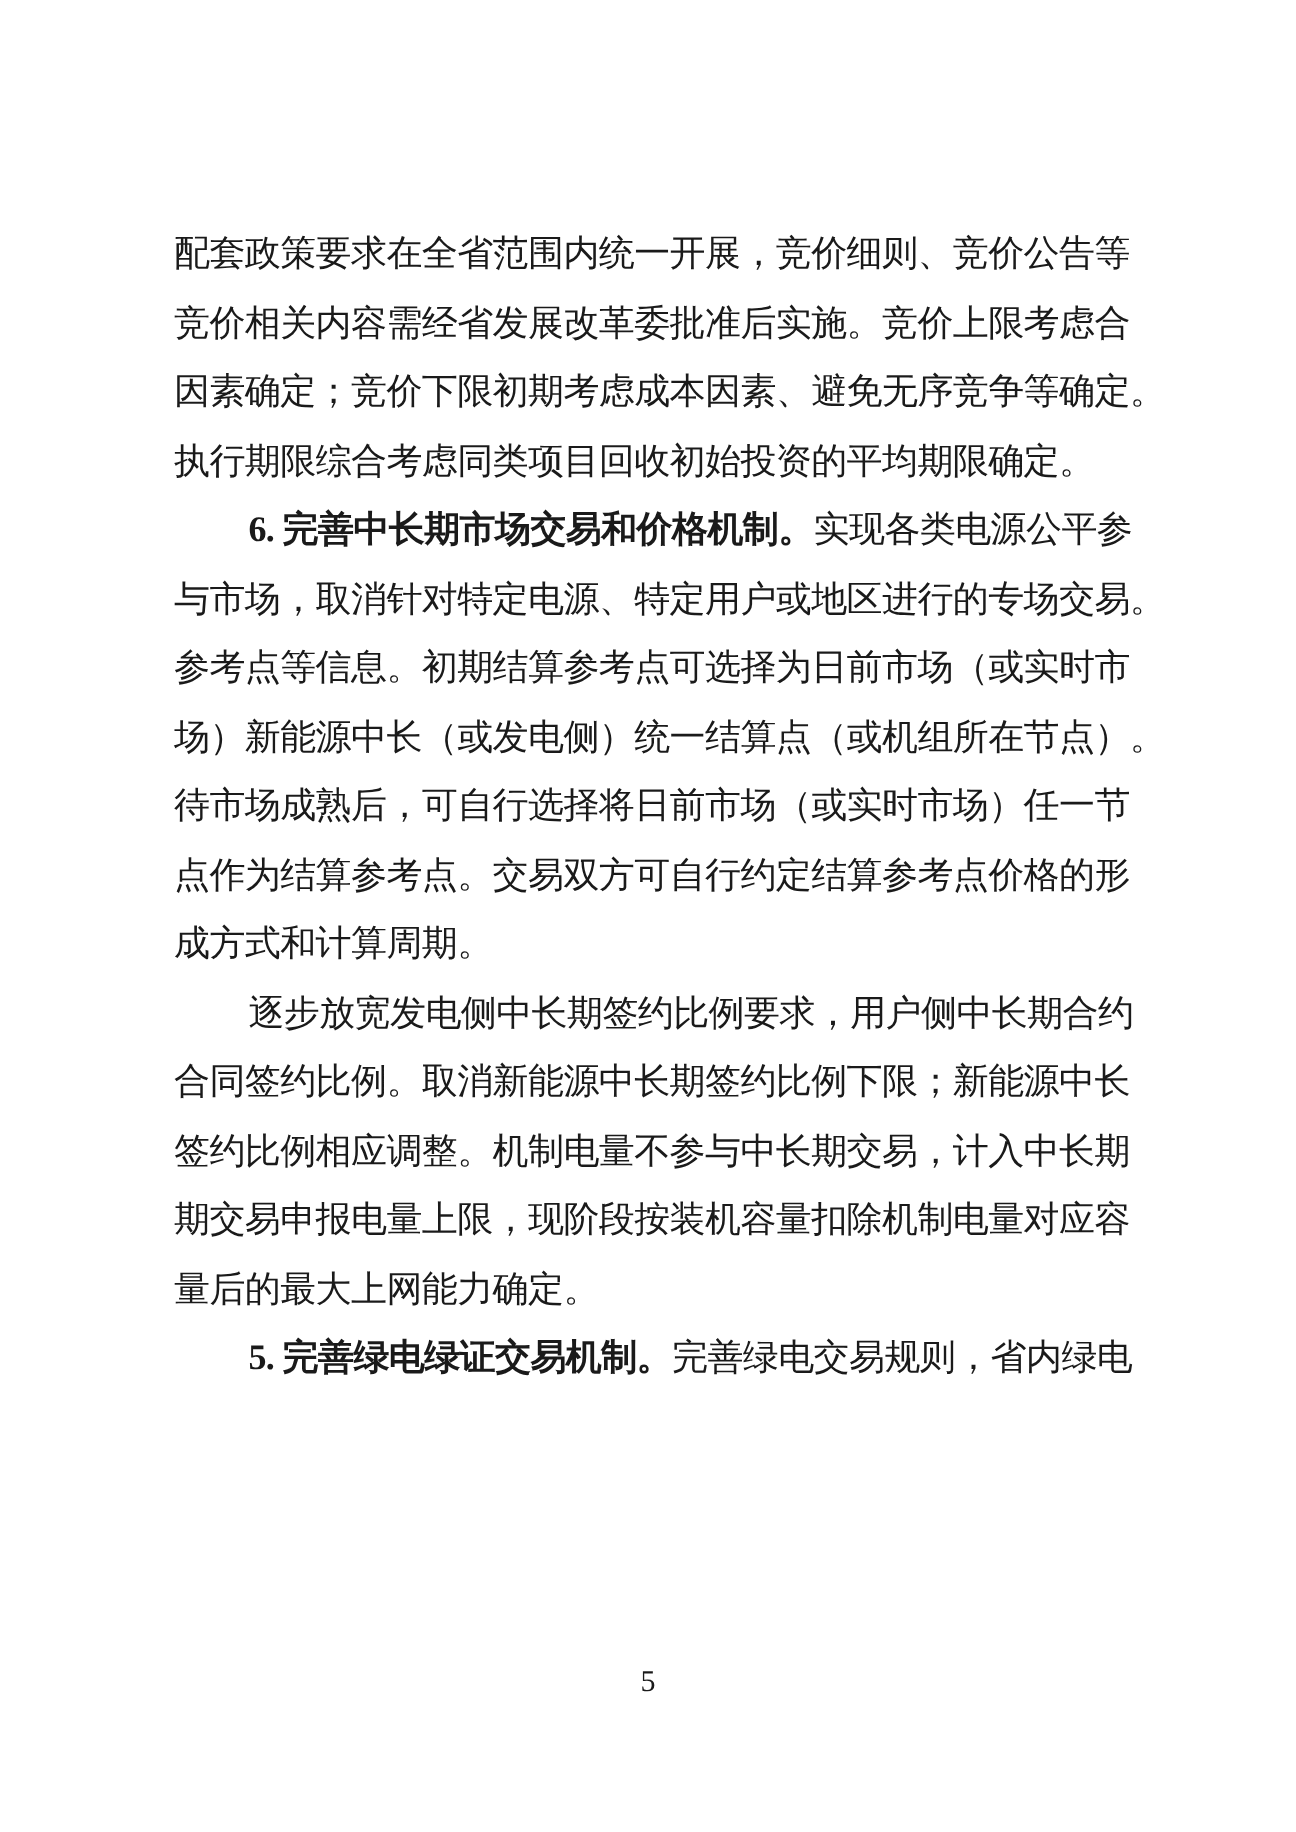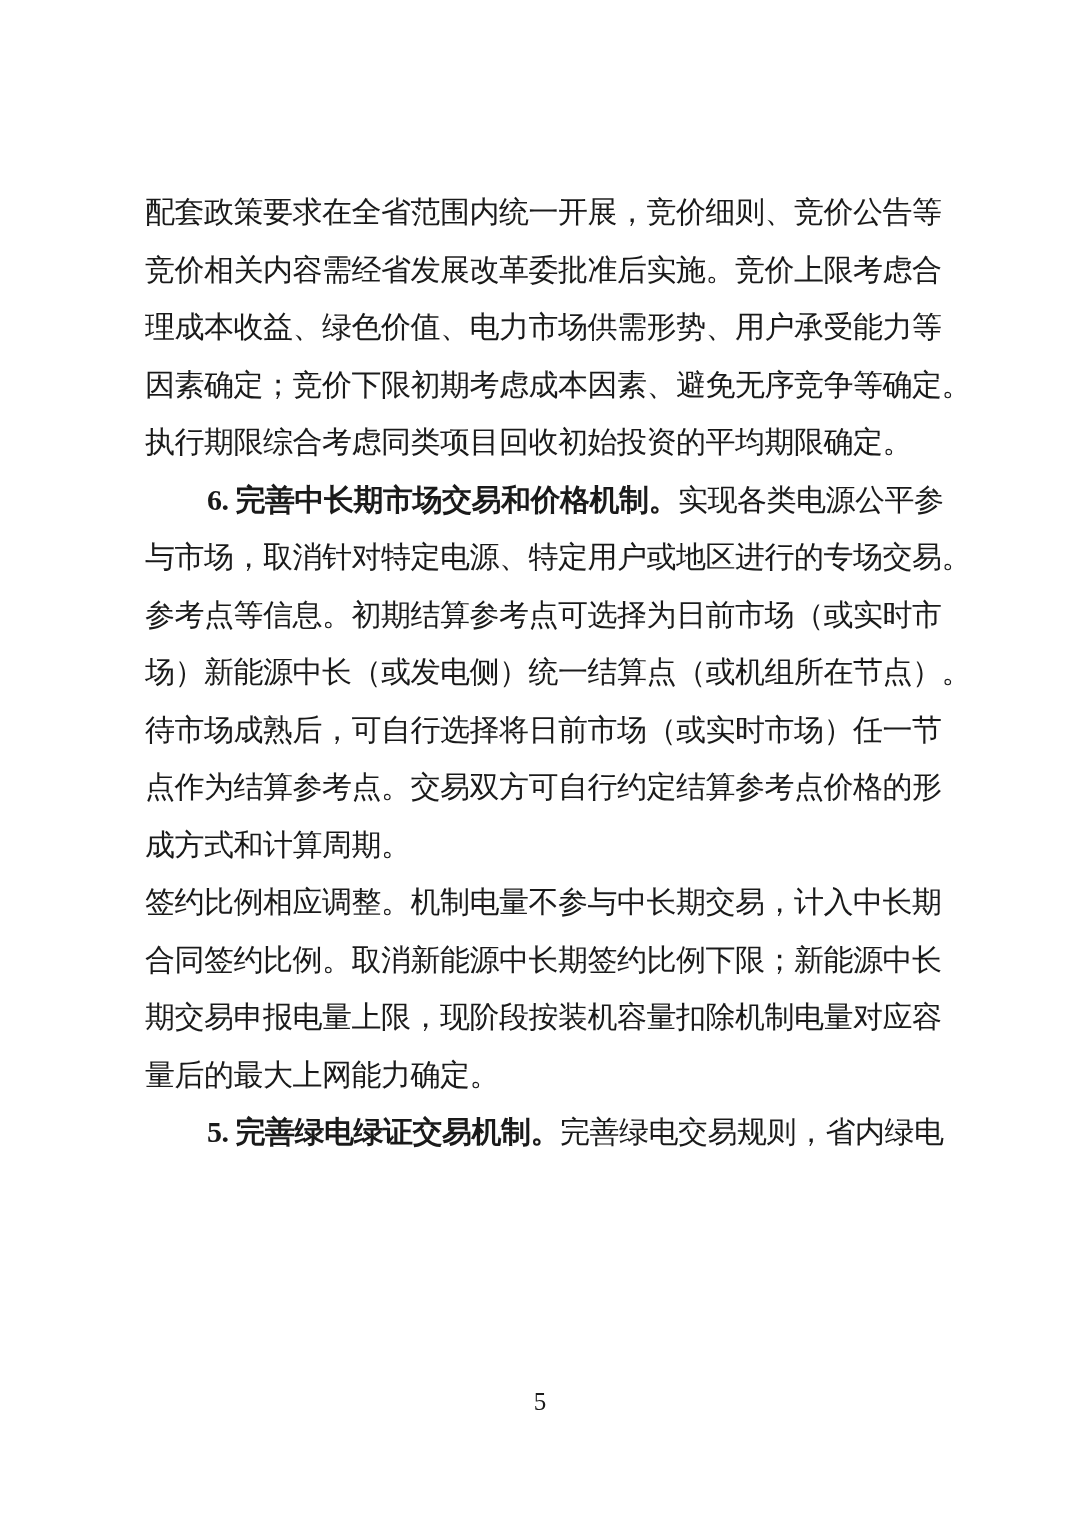--- a/index.html
+++ b/index.html
@@ -38,35 +38,35 @@
   }
 </style>
 </head>
 <body>
 
 <div class="page">
   <div class="content">
 
     <div class="line"><span>配套政策要求在全省范围内统一开展，竞价细则、竞价公告等</span></div>
     <div class="line"><span>竞价相关内容需经省发展改革委批准后实施。竞价上限考虑合</span></div>
-    <div class="line"><span>理成本收益、绿色价值、电力市场供需形势、用户承受能力等</span></div>
     <div class="line"><span>因素确定；竞价下限初期考虑成本因素、避免无序竞争等确定。</span></div>
     <div class="line"><span>执行期限综合考虑同类项目回收初始投资的平均期限确定。</span></div>
 
 
     <div class="line indent"><span class="b">6. 完善中长期市场交易和价格机制。</span><span>实现各类电源公平参</span></div>
     <div class="line"><span>与市场，取消针对特定电源、特定用户或地区进行的专场交易。</span></div>
     <div class="line"><span>参考点等信息。初期结算参考点可选择为日前市场（或实时市</span></div>
     <div class="line"><span>场）新能源中长（或发电侧）统一结算点（或机组所在节点）。</span></div>
     <div class="line"><span>待市场成熟后，可自行选择将日前市场（或实时市场）任一节</span></div>
     <div class="line"><span>点作为结算参考点。交易双方可自行约定结算参考点价格的形</span></div>
     <div class="line"><span>成方式和计算周期。</span></div>
 
+    <div class="line indent"><span>逐步放宽发电侧中长期签约比例要求，用户侧中长期合约</span></div>
+    <div class="line"><span>合同签约比例。取消新能源中长期签约比例下限；新能源中长</span></div>
     <div class="line"><span>签约比例相应调整。机制电量不参与中长期交易，计入中长期</span></div>
-    <div class="line"><span>合同签约比例。取消新能源中长期签约比例下限；新能源中长</span></div>
     <div class="line"><span>期交易申报电量上限，现阶段按装机容量扣除机制电量对应容</span></div>
     <div class="line"><span>量后的最大上网能力确定。</span></div>
 
     <div class="line indent"><span class="b">5. 完善绿电绿证交易机制。</span><span>完善绿电交易规则，省内绿电</span></div>
 
   </div>
 
   <div class="footer">5</div>
 </div>
 

